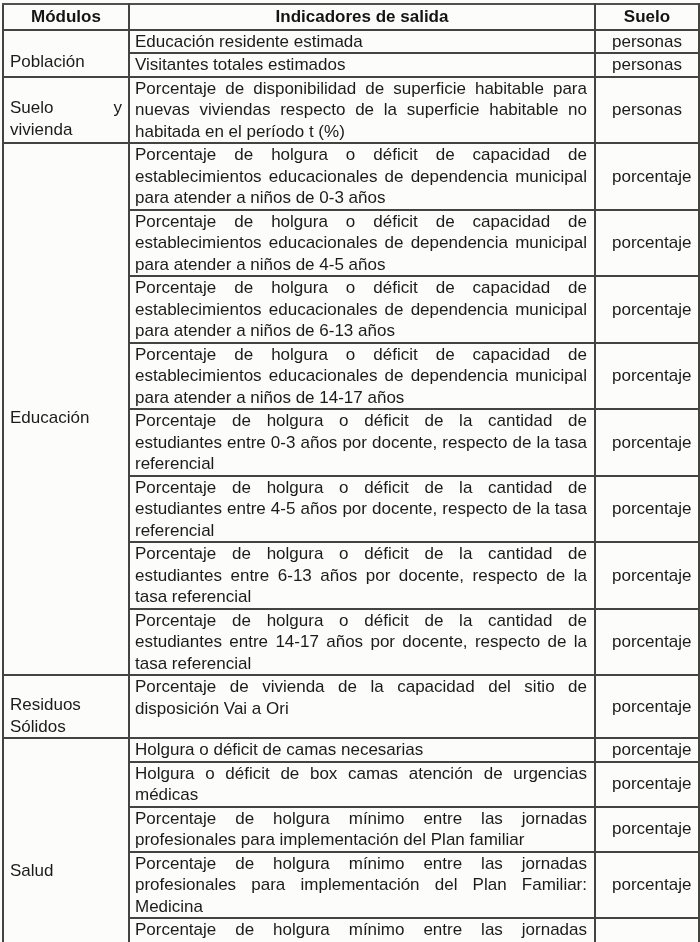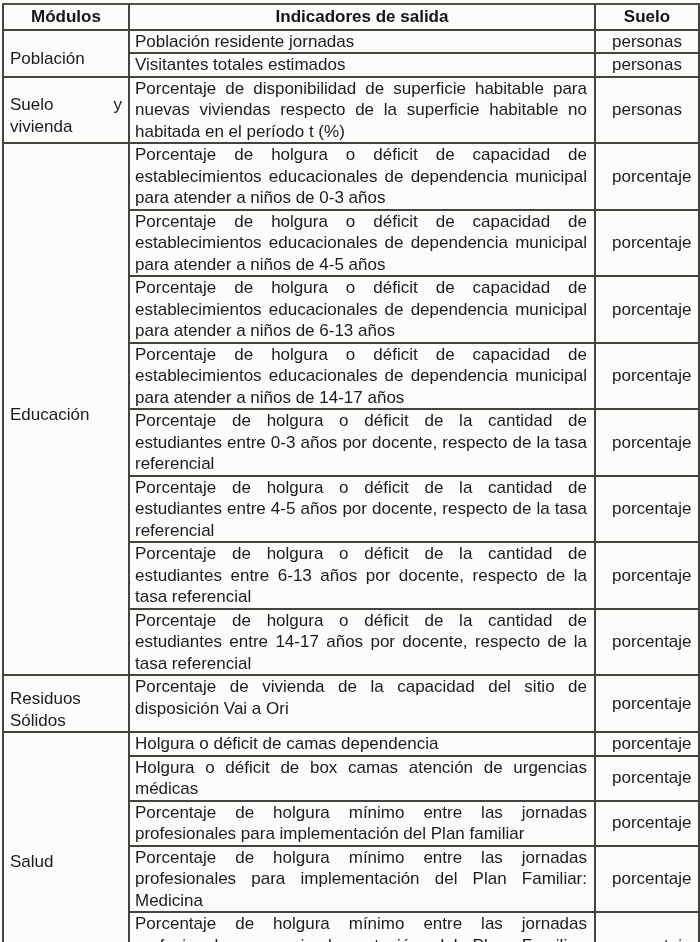--- a/index.html
+++ b/index.html
@@ -36,21 +36,21 @@
   th.hdr {
     font-weight: bold;
     text-align: center;
     vertical-align: middle;
     padding: 1px 2px;
     color: #141414;
   }
   td.module {
     vertical-align: middle;
     text-align: left;
-    padding: 12px 6px 0 6px;
+    padding: 18px 6px 0 6px;
     white-space: pre-line;
     text-align: justify;
     text-align-last: justify;
   }
   td.indicator {
     vertical-align: top;
     text-align: justify;
     padding: 0px 7px 0px 5px;
   }
   td.unit {
@@ -75,21 +75,21 @@
       <tr style="height:25px">
         <th class="hdr">Módulos</th>
         <th class="hdr">Indicadores de salida</th>
         <th class="hdr">Suelo</th>
       </tr>
     </thead>
     <tbody>
 
       <tr style="height:23px">
         <td class="module" rowspan="2">Población</td>
-        <td class="indicator">Población residente jornadas</td>
+        <td class="indicator">Educación residente estimada</td>
         <td class="unit">personas</td>
       </tr>
       <tr style="height:23px">
         <td class="indicator">Visitantes totales estimados</td>
         <td class="unit">personas</td>
       </tr>
 
       <tr style="height:65px">
         <td class="module">Suelo y
 vivienda</td>
@@ -133,21 +133,21 @@
 
       <tr style="height:45px">
         <td class="module">Residuos
 Sólidos</td>
         <td class="indicator">Porcentaje de vivienda de la capacidad del sitio de disposición Vai a Ori</td>
         <td class="unit">porcentaje</td>
       </tr>
 
       <tr style="height:22px">
         <td class="module" rowspan="5">Salud</td>
-        <td class="indicator">Holgura o déficit de camas dependencia</td>
+        <td class="indicator">Holgura o déficit de camas necesarias</td>
         <td class="unit">porcentaje</td>
       </tr>
       <tr style="height:44px">
         <td class="indicator">Holgura o déficit de box camas atención de urgencias médicas</td>
         <td class="unit">porcentaje</td>
       </tr>
       <tr style="height:44px">
         <td class="indicator">Porcentaje de holgura mínimo entre las jornadas profesionales para implementación del Plan familiar</td>
         <td class="unit">porcentaje</td>
       </tr>

